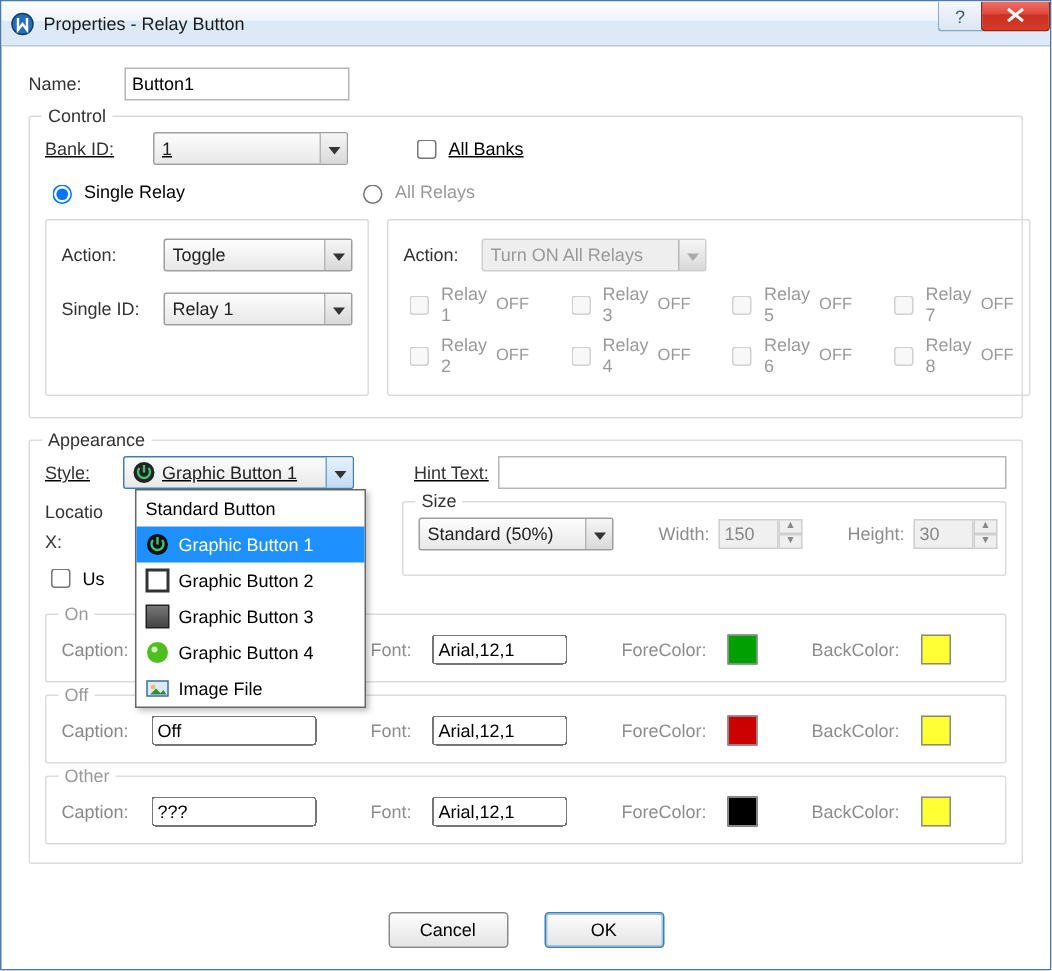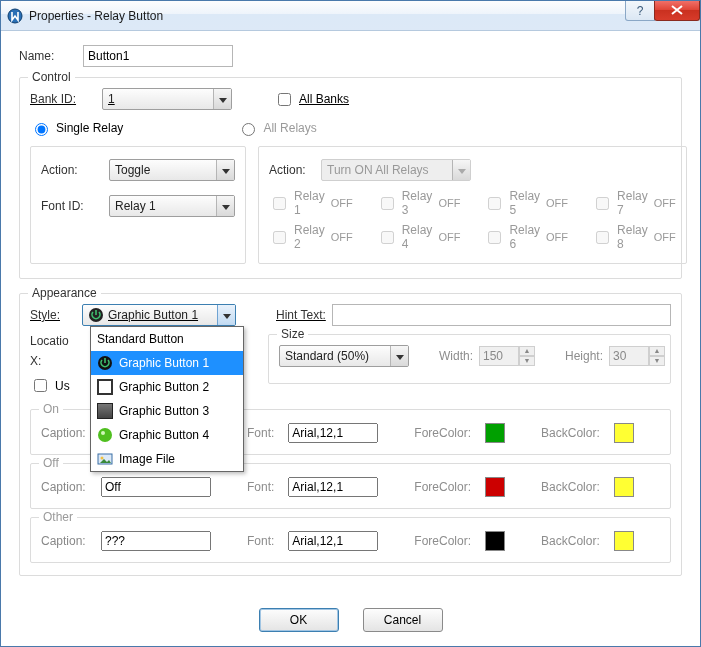--- a/index.html
+++ b/index.html
@@ -140,21 +140,21 @@
           <div class="row">
             <label class="lbl" style="width:60px">Action:</label>
             <div class="combo" style="width:126px">
               <span class="combo-text">Toggle</span>
               <span class="combo-btn">
                   <span class="caret"></span>
                 </span>
             </div>
           </div>
           <div class="row" style="margin-top:14px;">
-            <label class="lbl" style="width:60px">Font ID:</label>
+            <label class="lbl" style="width:60px">Single ID:</label>
             <div class="combo" style="width:126px">
               <span class="combo-text">Relay 1</span>
               <span class="combo-btn">
                   <span class="caret"></span>
                 </span>
             </div>
           </div>
         </div>
 
         <div class="group" style="flex:1; padding:12px 10px;">
@@ -379,18 +379,18 @@
           <span class="sec-label">ForeColor:</span>
           <span class="color-swatch" style="background:#000000"></span>
           <div style="width:20px"></div>
           <span class="sec-label">BackColor:</span>
           <span class="color-swatch" style="background:#ffff33"></span>
         </div>
       </div>
     </div>
 
     <div class="footer">
+      <button class="btn">Cancel</button>
       <button class="btn default">OK</button>
-      <button class="btn">Cancel</button>
     </div>
 
   </div>
 </div>
 
 </body></html>

